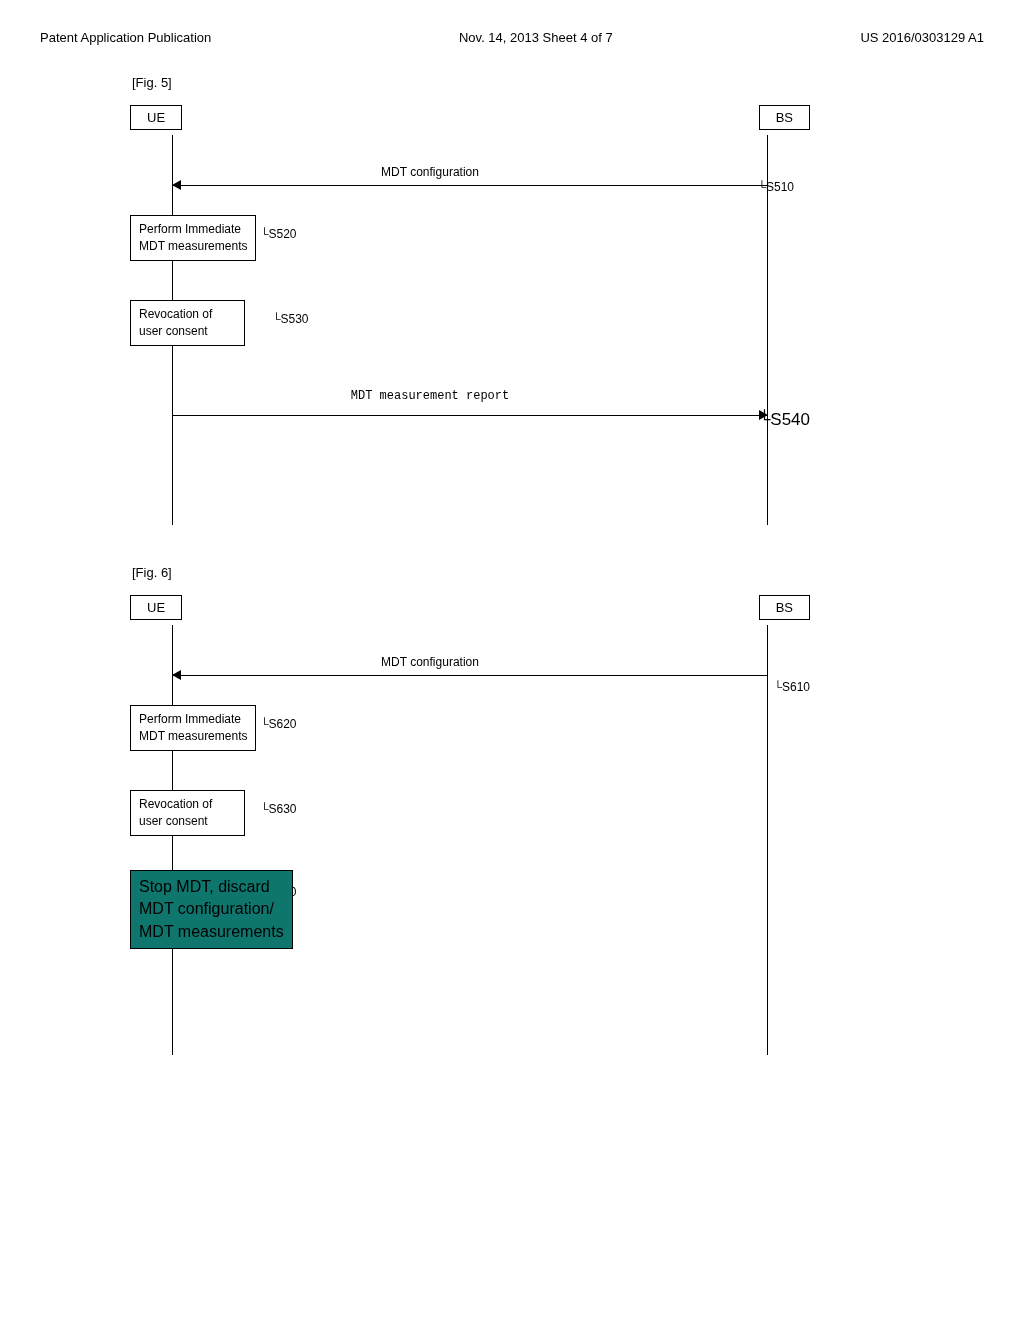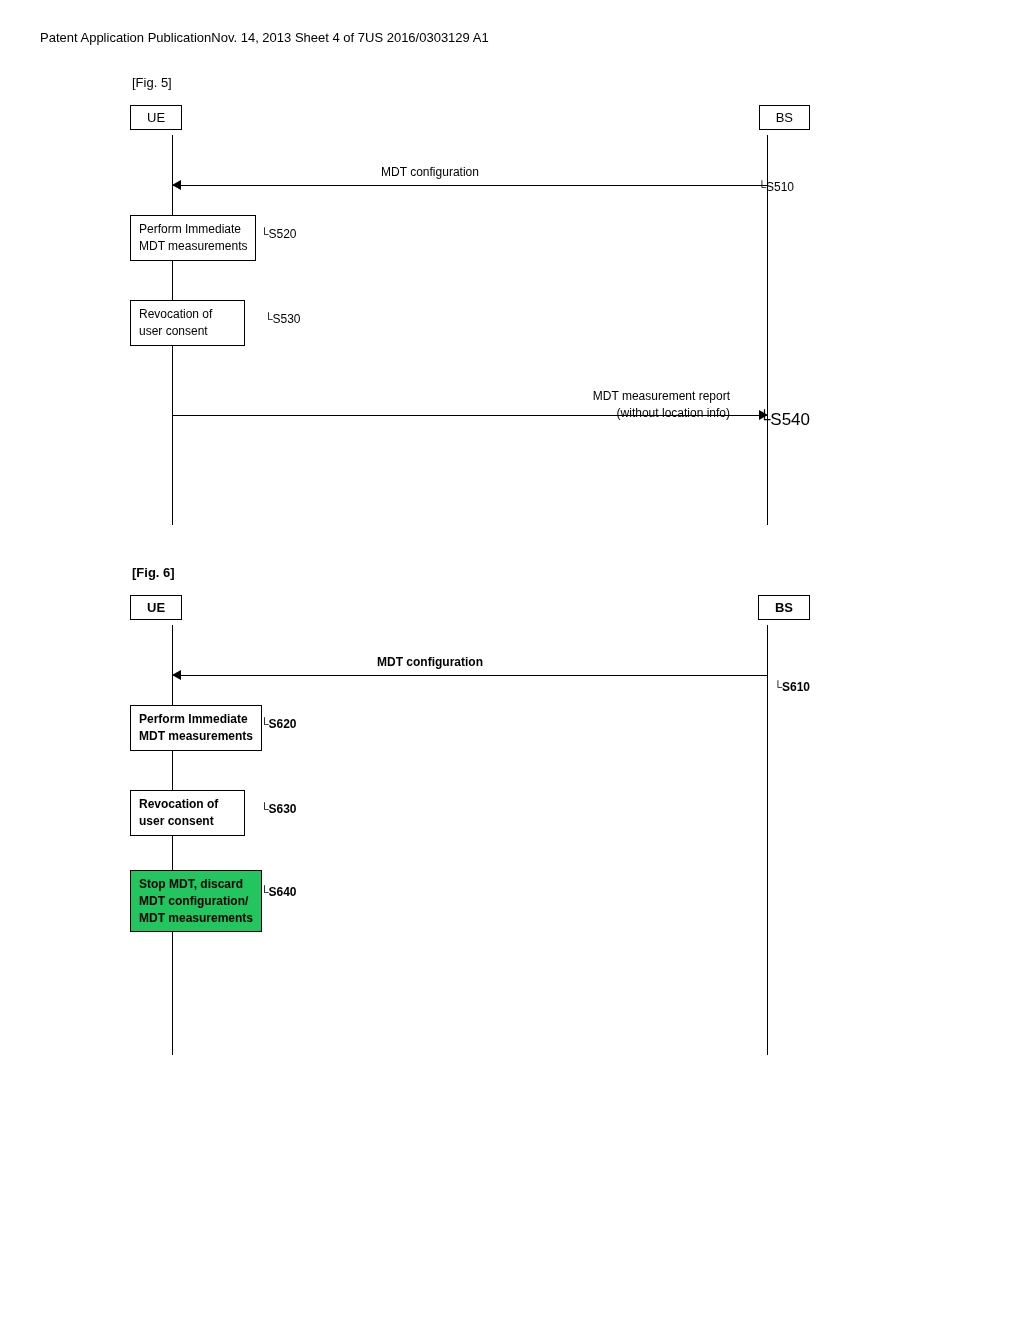--- a/index.html
+++ b/index.html
@@ -16,20 +16,21 @@
       width: 1024px;
       min-height: 1320px;
       background: #fff;
       padding: 20px 40px;
       position: relative;
     }
 
     
     .header {
       display: flex;
+      justify-content: space-between;
       align-items: flex-start;
       margin-bottom: 30px;
       padding-top: 10px;
     }
 
     
     .figure-container {
       margin-bottom: 40px;
     }
 
@@ -79,36 +80,35 @@
       <div style="position:absolute; top:110px; left:0; border:1px solid #000; padding:5px 8px; font-size:12px; line-height:1.4; background:#fff; min-width:115px; z-index:3;">
         <div>Perform Immediate</div>
         <div>MDT measurements</div>
       </div>
       <div style="position:absolute; top:122px; left:130px; font-size:12px; white-space:nowrap;text-align:center;">└S520</div>
 
       <div style="position:absolute; top:195px; left:0; border:1px solid #000; padding:5px 8px; font-size:12px; line-height:1.4; background:#fff; min-width:115px; z-index:3;">
         <div>Revocation of</div>
         <div>user consent</div>
       </div>
-      <div style="position:absolute; top:207px; left:134px; font-size:12px; white-space:nowrap;">└S530</div>
+      <div style="position:absolute; top:207px; left:142px; font-size:12px; white-space:nowrap;">└S530</div>
 
       <div style="position:absolute; top:310px; left:43px; right:43px; height:1px; background:#000;">
 
         <div style="position:absolute; right:-1px; top:-5px; width:0; height:0; border-top:5px solid transparent; border-bottom:5px solid transparent; border-left:9px solid #000;"></div>
       </div>
-      <div style="position:absolute; top:283px; left:0; right:80px; text-align:right; font-size:12px; line-height:1.4;">
+      <div style="position:absolute; top:283px; left:0; right:80px; text-align:center; font-size:12px; line-height:1.4;font-family:Liberation Mono, monospace;">
         <div>MDT measurement report</div>
-        <div>(without location info)</div>
       </div>
       <div style="position:absolute; top:305px; right:0; font-size:17px; white-space:nowrap;">└S540</div>
 
     </div>
   </div>
 
-  <div class="figure-container" style="font-weight:bold;">
+  <div class="figure-container" style="">
     <div class="fig-label">[Fig. 6]</div>
 
     <div style="position:relative; width:680px; margin-left:90px; height:460px;">
 
       <div style="position:absolute; left:0; top:0; border:1px solid #000; padding:4px 16px; font-size:13px; background:#fff; z-index:3;">
         <span>UE</span>
       </div>
 
       <div style="position:absolute; right:0; top:0; border:1px solid #000; padding:4px 16px; font-size:13px; background:#fff; z-index:3;">
         <span>BS</span>
@@ -129,21 +129,21 @@
         <div>MDT measurements</div>
       </div>
       <div style="position:absolute; top:122px; left:130px; font-size:12px; white-space:nowrap;">└S620</div>
 
       <div style="position:absolute; top:195px; left:0; border:1px solid #000; padding:5px 8px; font-size:12px; line-height:1.4; background:#fff; min-width:115px; z-index:3;">
         <div>Revocation of</div>
         <div>user consent</div>
       </div>
       <div style="position:absolute; top:207px; left:130px; font-size:12px; white-space:nowrap;">└S630</div>
 
-      <div style="position:absolute; top:275px; left:0; border:1px solid #000; padding:5px 8px; font-size:12px; line-height:1.4; background:#22c55e; min-width:115px; z-index:3;">
+      <div style="position:absolute; top:275px; left:0; border:1px solid #000; padding:5px 8px; font-size:16px; line-height:1.4; background:#0f766e; min-width:115px; z-index:3;">
         <div>Stop MDT, discard</div>
         <div>MDT configuration/</div>
         <div>MDT measurements</div>
       </div>
       <div style="position:absolute; top:290px; left:130px; font-size:12px; white-space:nowrap;">└S640</div>
 
     </div>
   </div>
 
 </div>

